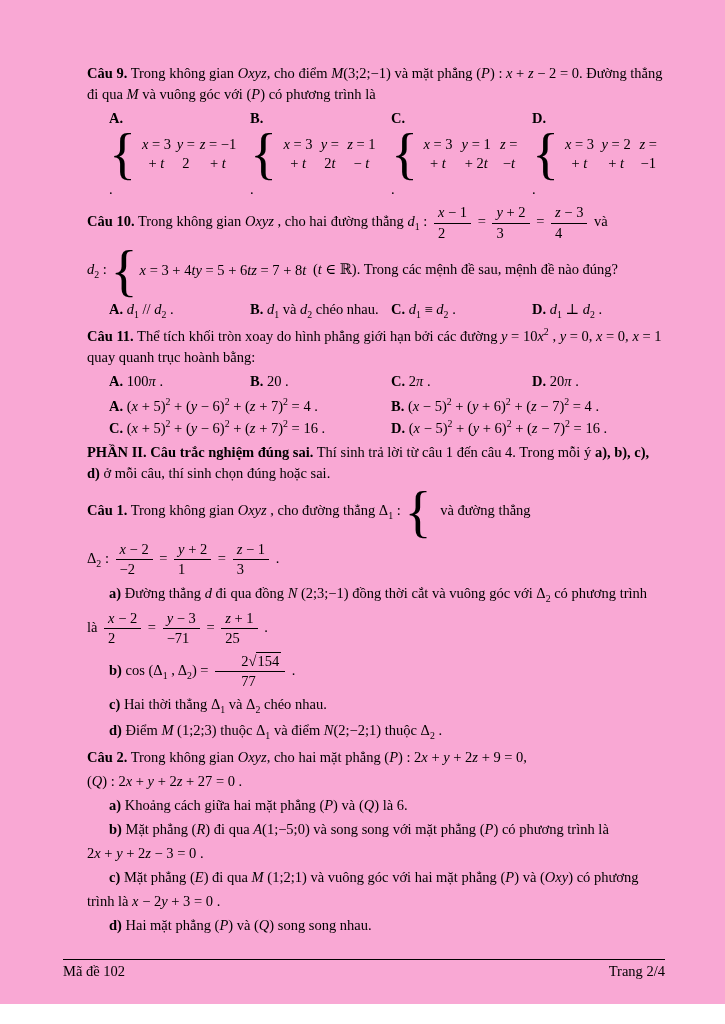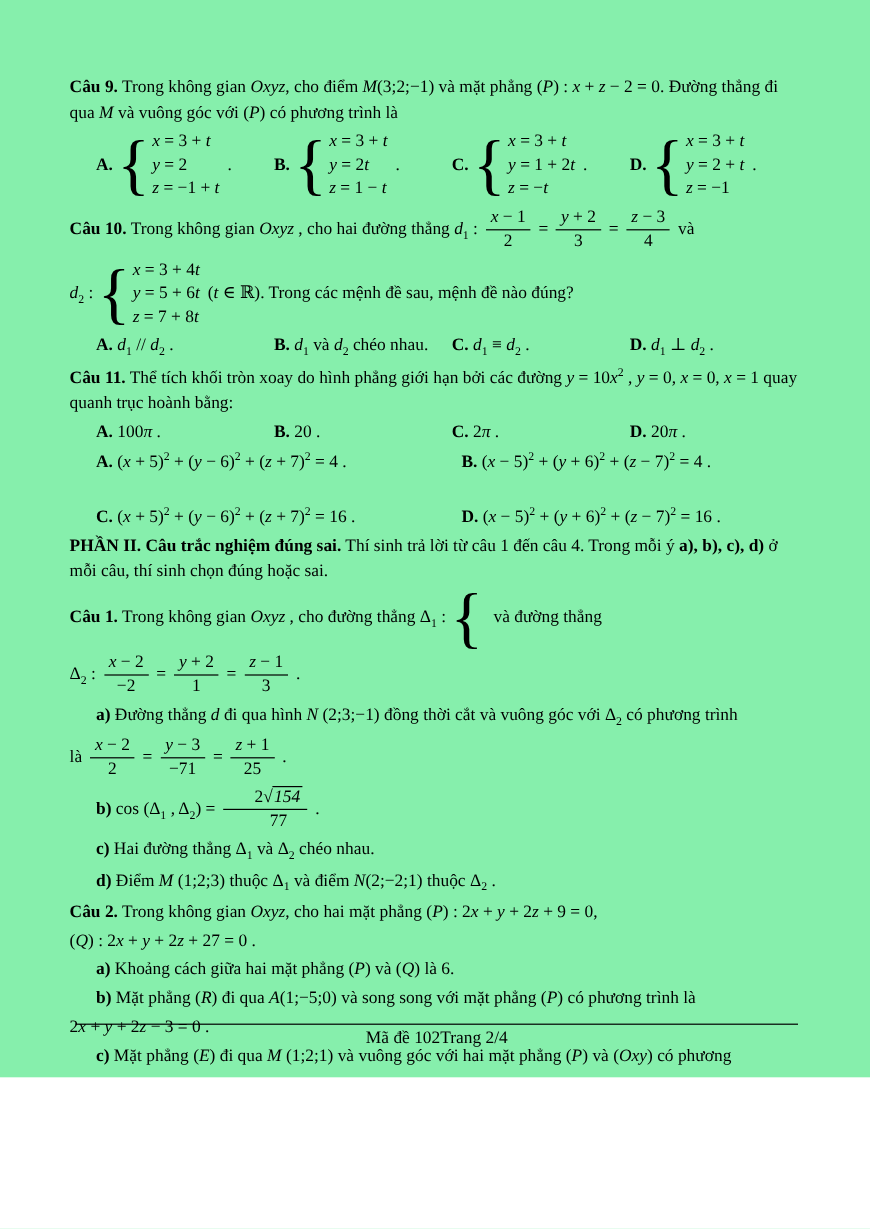--- a/index.html
+++ b/index.html
@@ -1,55 +1,55 @@
 <!DOCTYPE html>
 <html lang="vi"><head>
 <meta charset="utf-8">
 <style>
   html,body { margin:0; padding:0; background:#ffffff; }
   .page {
     position:relative;
-    width:725px; height:898px;
+    width:725px; height:1004px;
     box-sizing:border-box;
-    background:#86efac;
+    background:#f9a8d4;
     color:#000;
     font-family:"Liberation Serif","DejaVu Serif",serif;
     font-size:14.5px;
-    padding:60px 60px 0 58px;
+    padding:60px 60px 0 87px;
     overflow:hidden;
   }
   p.para { margin:3px 0; line-height:1.45; }
   .q { margin-top:8px; }
   .indent { text-indent:22px; }
 
   .options { display:grid; margin:3px 0; padding-left:22px; column-gap:8px; }
   .cols4 { grid-template-columns:repeat(4,1fr); }
-  .cols2 { grid-template-columns:repeat(2,1fr);gap:24px; }
+  .cols2 { grid-template-columns:repeat(2,1fr); }
   .option { line-height:1.45; }
   .opt-label { font-weight:bold; }
 
   sub, sup { font-size:0.68em; }
 
-  .frac { display:inline-block; vertical-align:middle; text-align:center; margin:1px 3px; }
+  .frac { display:inline-block; vertical-align:middle; text-align:left; margin:1px 3px; }
   .frac .fnum { display:block; line-height:1.2; padding:0 4px 1px; border-bottom:1px solid #000; }
   .frac .fden { display:block; line-height:1.2; padding:1px 4px 0; }
 
   .cases { display:inline-flex; align-items:center; vertical-align:middle; margin:1px 3px 1px 0; }
   .cases .brace { font-size:3.9em; line-height:0.85; font-weight:normal; margin-right:2px; }
-  .cases .cases-lines { display:inline-flex; flex-direction:column; text-align:left; line-height:1.35; }
+  .cases .cases-lines { display:inline-flex; flex-direction:row; text-align:center; line-height:1.35; }
 
-  .sqrt { white-space:nowrap;font-style:italic; }
+  .sqrt { white-space:nowrap; }
   .sqrt .radicand { border-top:1px solid #000; padding:0 2px 0 1px; }
 
   i { font-style:italic; }
 
   .footer {
     position:absolute; left:63px; right:60px; bottom:24px;
     border-top:1px solid #000; padding-top:3px;
-    display:flex; justify-content:center;
+    display:flex; justify-content:space-between;
   }
 </style>
 </head>
 <body>
 
 <div class="page">
   <main>
       <p class="para q"><b>Câu 9.</b><span> Trong không gian </span><span class="math"><i>Oxyz</i></span><span>, cho điểm </span><span class="math"><i>M</i></span><span>(3;2;−1) và mặt phẳng </span><span class="math">(<i>P</i>) : <i>x</i> + <i>z</i> − 2 = 0.</span><span> Đường thẳng đi qua </span><span class="math"><i>M</i></span><span> và vuông góc với </span><span class="math">(<i>P</i>)</span><span> có phương trình là</span></p>
       <div class="options cols4">
         <div class="option"><b class="opt-label">A.</b> <span class="cases">
@@ -111,24 +111,24 @@
         <div class="option"><b class="opt-label">A.</b> <span class="math">(<i>x</i> + 5)</span><sup>2</sup><span class="math"> + (<i>y</i> − 6)</span><sup>2</sup><span class="math"> + (<i>z</i> + 7)</span><sup>2</sup><span class="math"> = 4</span><span> .</span></div>
         <div class="option"><b class="opt-label">B.</b> <span class="math">(<i>x</i> − 5)</span><sup>2</sup><span class="math"> + (<i>y</i> + 6)</span><sup>2</sup><span class="math"> + (<i>z</i> − 7)</span><sup>2</sup><span class="math"> = 4</span><span> .</span></div>
         <div class="option"><b class="opt-label">C.</b> <span class="math">(<i>x</i> + 5)</span><sup>2</sup><span class="math"> + (<i>y</i> − 6)</span><sup>2</sup><span class="math"> + (<i>z</i> + 7)</span><sup>2</sup><span class="math"> = 16</span><span> .</span></div>
         <div class="option"><b class="opt-label">D.</b> <span class="math">(<i>x</i> − 5)</span><sup>2</sup><span class="math"> + (<i>y</i> + 6)</span><sup>2</sup><span class="math"> + (<i>z</i> − 7)</span><sup>2</sup><span class="math"> = 16</span><span> .</span></div>
       </div>
       <p class="para q"><b>PHẦN II. Câu trắc nghiệm đúng sai.</b><span> Thí sinh trả lời từ câu 1 đến câu 4. Trong mỗi ý </span><b>a), b), c), d)</b><span> ở mỗi câu, thí sinh chọn đúng hoặc sai.</span></p>
       <p class="para q"><b>Câu 1.</b><span> Trong không gian </span><span class="math"><i>Oxyz</i></span><span> , cho đường thẳng Δ</span><sub>1</sub><span> : </span><span class="cases">
           <span class="brace">{</span>
         </span><span> và đường thẳng</span></p>
       <p class="para"><span>Δ</span><sub>2</sub><span> : </span><span class="frac"><span class="fnum"><i>x</i> − 2</span><span class="fden">−2</span></span><span> = </span><span class="frac"><span class="fnum"><i>y</i> + 2</span><span class="fden">1</span></span><span> = </span><span class="frac"><span class="fnum"><i>z</i> − 1</span><span class="fden">3</span></span><span> .</span></p>
-      <p class="para indent"><b>a)</b><span> Đường thẳng </span><span class="math"><i>d</i></span><span> đi qua hình </span><span class="math"><i>N</i></span><span> (2;3;−1) đồng thời cắt và vuông góc với Δ</span><sub>2</sub><span> có phương trình</span></p>
+      <p class="para indent"><b>a)</b><span> Đường thẳng </span><span class="math"><i>d</i></span><span> đi qua đồng </span><span class="math"><i>N</i></span><span> (2;3;−1) đồng thời cắt và vuông góc với Δ</span><sub>2</sub><span> có phương trình</span></p>
       <p class="para"><span>là </span><span class="frac"><span class="fnum"><i>x</i> − 2</span><span class="fden">2</span></span><span> = </span><span class="frac"><span class="fnum"><i>y</i> − 3</span><span class="fden">−71</span></span><span> = </span><span class="frac"><span class="fnum"><i>z</i> + 1</span><span class="fden">25</span></span><span> .</span></p>
       <p class="para indent"><b>b)</b><span> cos (Δ</span><sub>1</sub><span> , Δ</span><sub>2</sub><span>) = </span><span class="frac"><span class="fnum"><span class="math">2</span><span class="sqrt">√<span class="radicand">154</span></span></span><span class="fden">77</span></span><span> .</span></p>
-      <p class="para indent"><b>c)</b><span> Hai đường thẳng Δ</span><sub>1</sub><span> và Δ</span><sub>2</sub><span> chéo nhau.</span></p>
+      <p class="para indent"><b>c)</b><span> Hai thời thẳng Δ</span><sub>1</sub><span> và Δ</span><sub>2</sub><span> chéo nhau.</span></p>
       <p class="para indent"><b>d)</b><span> Điểm </span><span class="math"><i>M</i></span><span> (1;2;3) thuộc Δ</span><sub>1</sub><span> và điểm </span><span class="math"><i>N</i></span><span>(2;−2;1) thuộc Δ</span><sub>2</sub><span> .</span></p>
       <p class="para q"><b>Câu 2.</b><span> Trong không gian </span><span class="math"><i>Oxyz</i></span><span>, cho hai mặt phẳng </span><span class="math">(<i>P</i>) : 2<i>x</i> + <i>y</i> + 2<i>z</i> + 9 = 0,</span></p>
       <p class="para"><span class="math">(<i>Q</i>) : 2<i>x</i> + <i>y</i> + 2<i>z</i> + 27 = 0</span><span> .</span></p>
       <p class="para indent"><b>a)</b><span> Khoảng cách giữa hai mặt phẳng </span><span class="math">(<i>P</i>)</span><span> và </span><span class="math">(<i>Q</i>)</span><span> là 6.</span></p>
       <p class="para indent"><b>b)</b><span> Mặt phẳng </span><span class="math">(<i>R</i>)</span><span> đi qua </span><span class="math"><i>A</i></span><span>(1;−5;0) và song song với mặt phẳng </span><span class="math">(<i>P</i>)</span><span> có phương trình là</span></p>
       <p class="para"><span class="math">2<i>x</i> + <i>y</i> + 2<i>z</i> − 3 = 0</span><span> .</span></p>
       <p class="para indent"><b>c)</b><span> Mặt phẳng </span><span class="math">(<i>E</i>)</span><span> đi qua </span><span class="math"><i>M</i></span><span> (1;2;1) và vuông góc với hai mặt phẳng </span><span class="math">(<i>P</i>)</span><span> và </span><span class="math">(<i>Oxy</i>)</span><span> có phương</span></p>
       <p class="para"><span>trình là </span><span class="math"><i>x</i> − 2<i>y</i> + 3 = 0</span><span> .</span></p>
       <p class="para indent"><b>d)</b><span> Hai mặt phẳng </span><span class="math">(<i>P</i>)</span><span> và </span><span class="math">(<i>Q</i>)</span><span> song song nhau.</span></p>
     </main>

